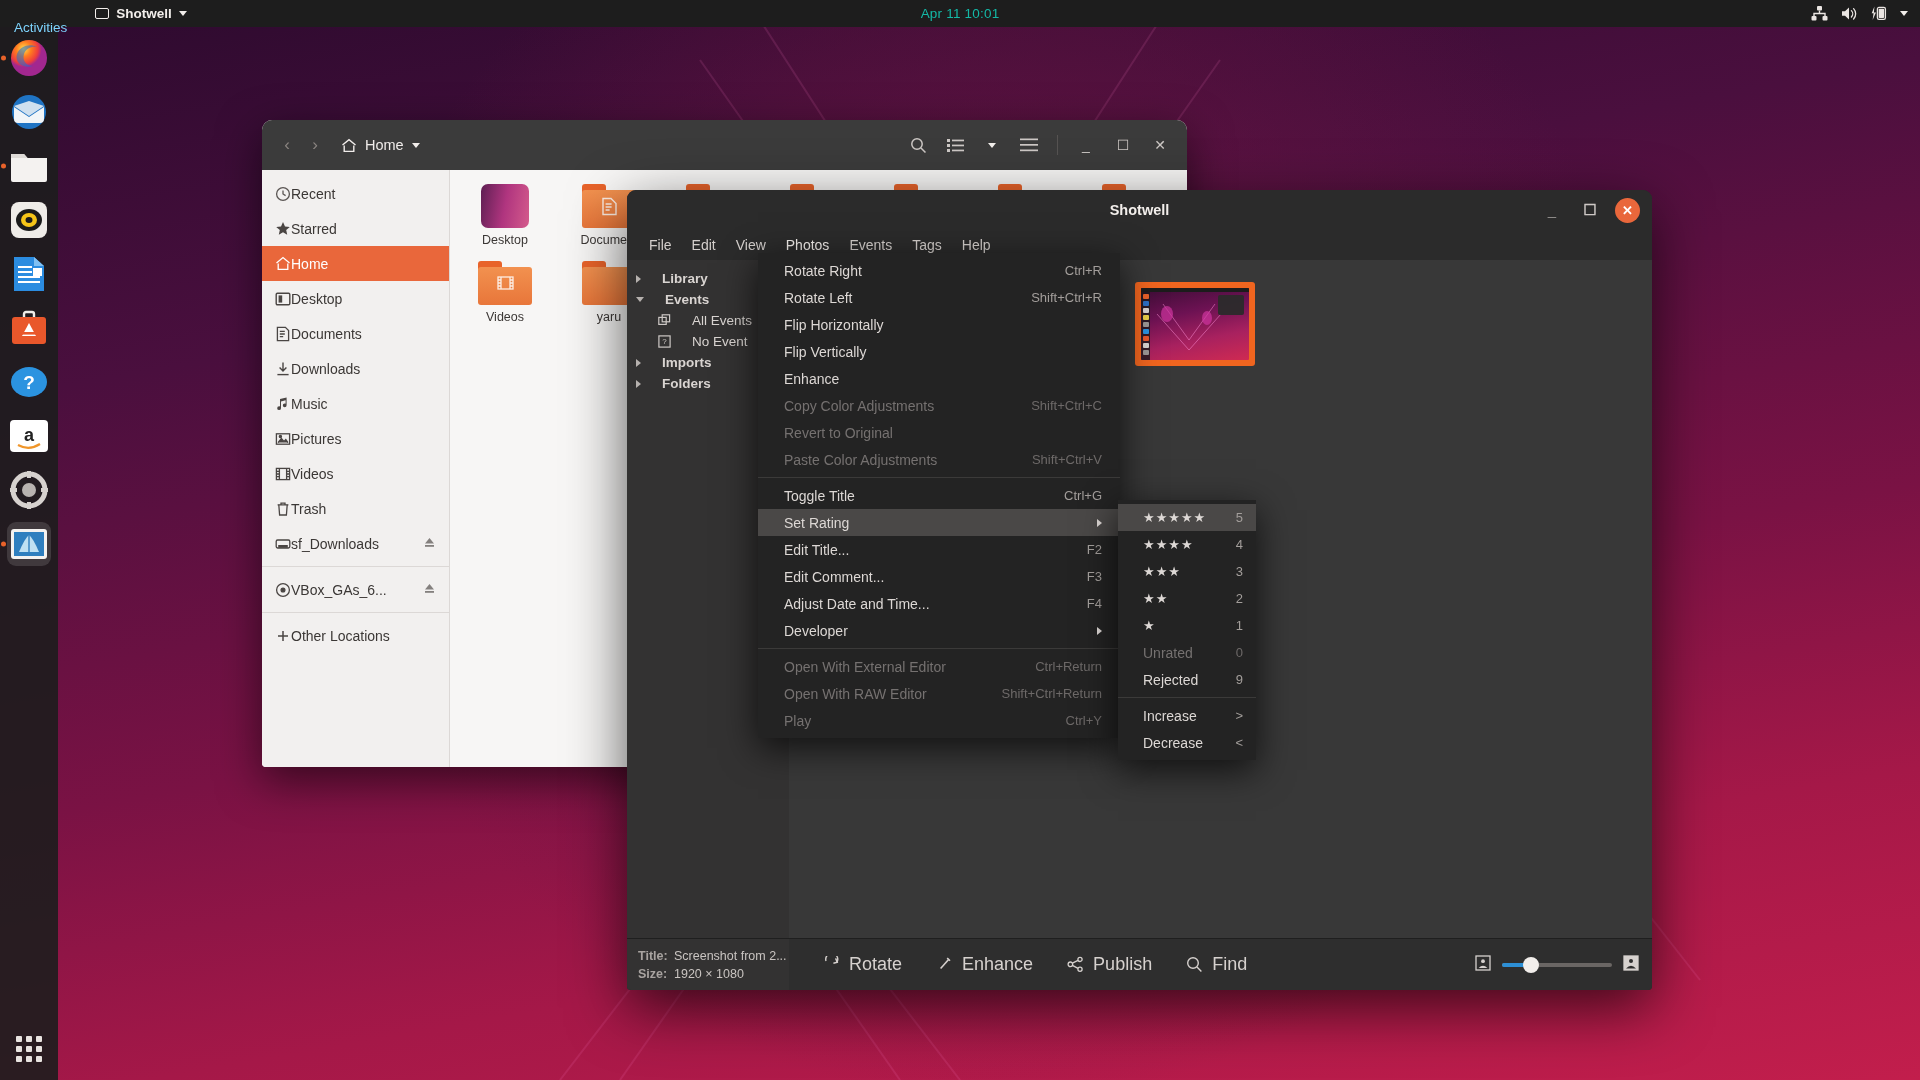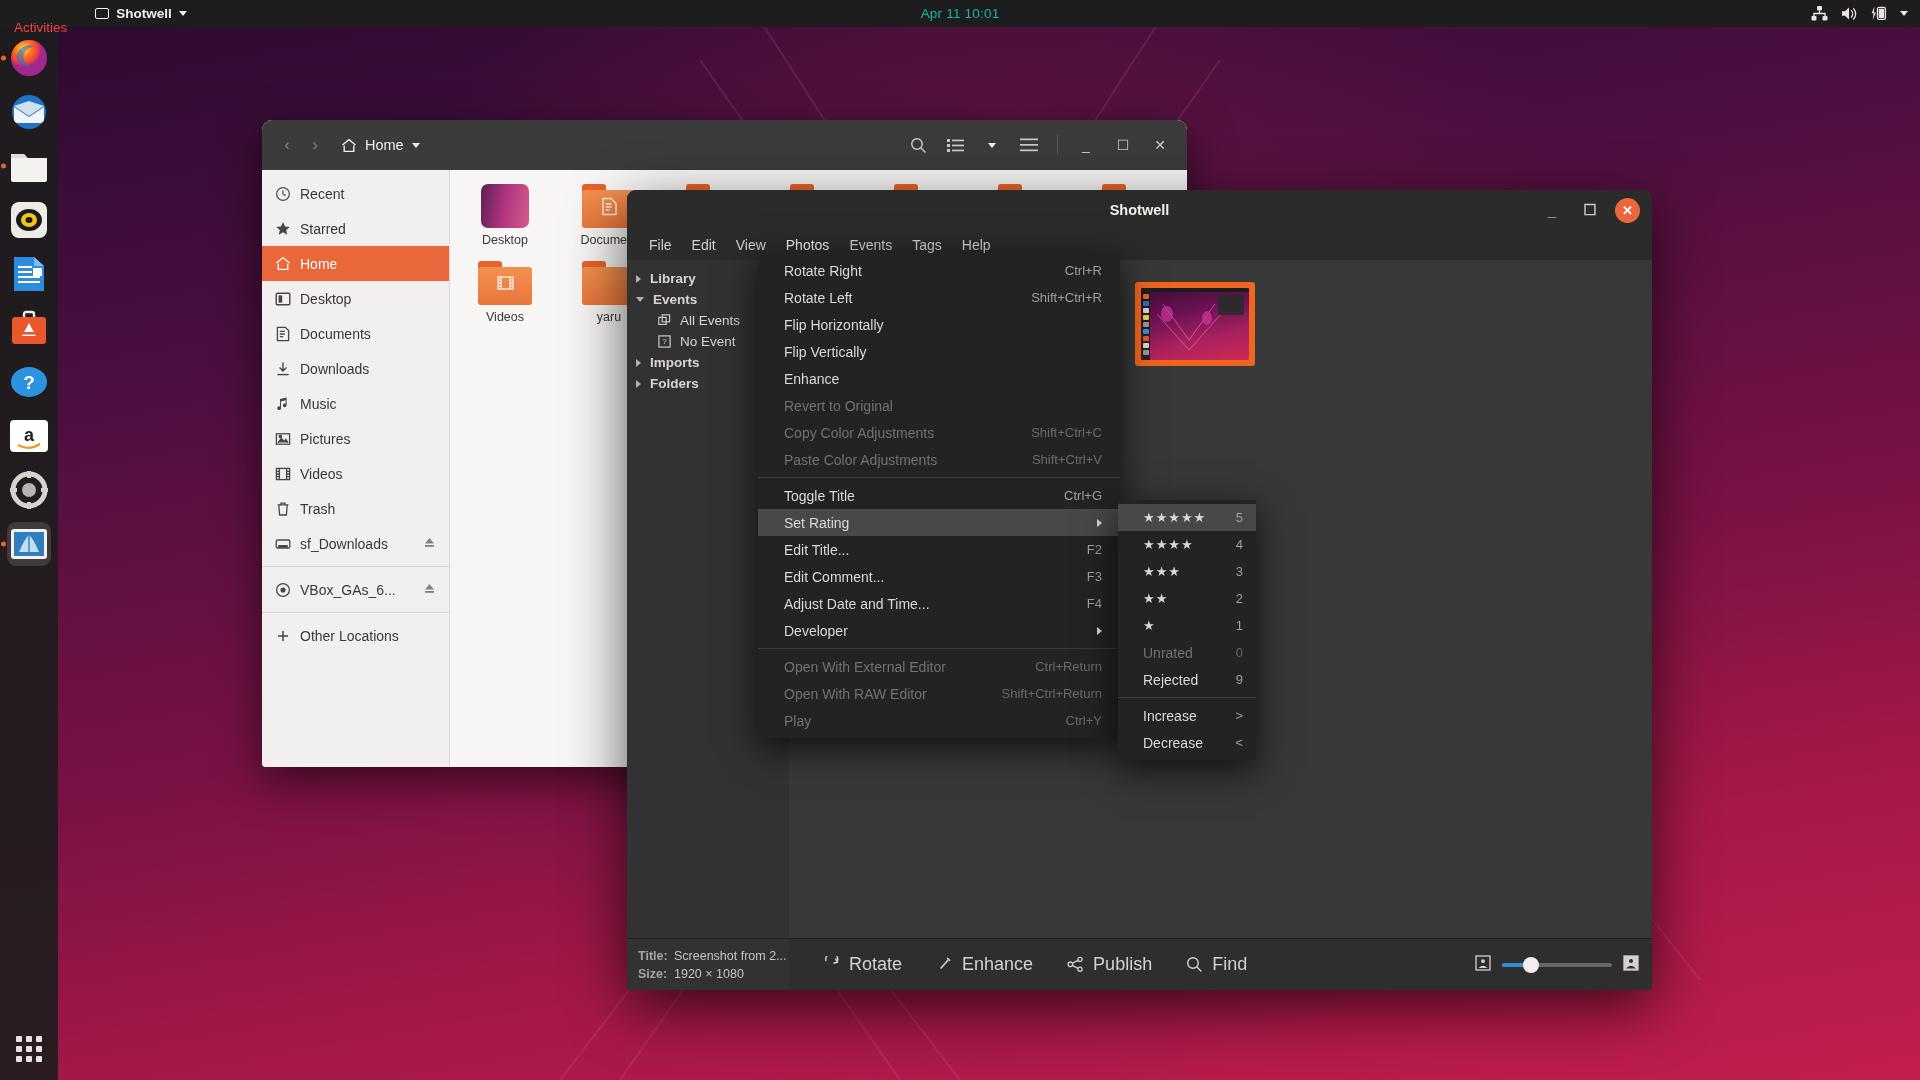--- a/index.html
+++ b/index.html
@@ -16,21 +16,21 @@
 
   
   .wall-svg { position:absolute; inset:0; width:1920px; height:1080px; opacity:.45; }
 
   
   .topbar {
     position: absolute; top:0; left:0; width:1920px; height:27px;
     background:#1d1d1d; color:#e6e0dc; font-size:13.5px;
     display:flex; align-items:center; z-index:90;
   }
-  .topbar .activities { margin-left:14px; font-weight:400; color:#ef4444;margin-top:27px; }
+  .topbar .activities { margin-left:14px; font-weight:400; color:#7dd3fc;margin-top:27px; }
   .topbar .appmenu { display:flex; align-items:center; gap:7px; margin-left:28px; font-weight:700; color:#f2eeeb;}
   .win-glyph { width:14px; height:11px; border:1.6px solid #f2eeeb; border-radius:2px; display:inline-block; }
   .caret-dn { width:0;height:0;border-left:4.5px solid transparent;border-right:4.5px solid transparent;border-top:5px solid #f2eeeb; }
   .topbar .clock { position:absolute; left:50%; transform:translateX(-50%); font-size:13.5px; color:#14b8a6; letter-spacing:.2px;}
   .tray { position:absolute; right:12px; display:flex; align-items:center; gap:13px; }
   .tray svg { display:block; }
 
   
   .dock {
     position:absolute; left:0; top:27px; width:58px; height:1053px;
@@ -59,21 +59,21 @@
     padding:0 11px; color:#d6d1ce; font-size:14px;
   }
   .nav-btn { width:28px;height:28px;display:flex;align-items:center;justify-content:center;
              color:#8a8480; font-size:17px; }
   .path-btn { display:flex; align-items:center; gap:8px; margin-left:12px; color:#f0ecea; font-size:14.5px;}
   .head-right { margin-left:auto; display:flex; align-items:center; gap:5px; }
   .hbtn { width:32px;height:30px;display:flex;align-items:center;justify-content:center;color:#cdc8c5; }
   .hsep { width:1px;height:20px;background:#565352;margin:0 7px; }
   .files-body { display:flex; height:597px; }
   .files-side { width:188px; background:#f2f0ef; border-right:1px solid #dcd8d6; padding-top:6px;}
-  .side-item { height:35px; display:flex; align-items:center; gap:9px; padding:0 13px;
+  .side-item { height:35px; display:flex; align-items:center; gap:0; padding:0 13px;
                font-size:14px; color:#3b3735; }
   .side-item.sel { background:#e9673b; color:#fff; }
   .side-item .eject { margin-left:auto; opacity:.65; }
   .side-sep { height:1px; background:#dcd8d6; margin:5px 0; }
   .files-main { flex:1; background:#f7f6f5; padding:14px 0 0 12px; }
   .fgrid { display:flex; flex-wrap:wrap; gap:4px 18px; }
   .ficon { width:86px; text-align:center; }
   .ficon .lbl { font-size:12.5px; color:#3b3735; margin-top:5px; white-space:nowrap;
                 overflow:hidden; text-overflow:ellipsis; }
   .folder { width:54px; height:44px; margin:0 auto; position:relative; }
@@ -103,21 +103,21 @@
         color:#cdc8c5; font-size:15px; }
   .wc.close { width:25px;height:25px;border-radius:50%;background:#e9673b;color:#fff;font-size:13px; }
   .menubar { height:30px; background:#2b2b2b; display:flex; align-items:stretch;
              padding-left:12px; font-size:14px; color:#d4cfcc; }
   .mb-item { padding:0 10px; display:flex; align-items:center; position:relative; }
   .mb-item.open { color:#f2eeeb; }
   .mb-item.open::after { content:""; position:absolute; left:8px; right:8px; bottom:0;
                          height:3px; background:#e8622a; }
   .shot-body { flex:1; display:flex; min-height:0; }
   .shot-side { width:162px; background:#333232; padding-top:8px; font-size:13.5px; color:#d9d4d1; }
-  .sw-row { height:21px; display:flex; align-items:center; gap:9px; padding-left:9px; }
+  .sw-row { height:21px; display:flex; align-items:center; gap:21px; padding-left:9px; }
   .sw-row.bold { font-weight:700; }
   .sw-row.child { padding-left:31px; }
   .tri { width:0;height:0;border-top:4.5px solid transparent;border-bottom:4.5px solid transparent;
          border-left:5.5px solid #b6b1ae; }
   .tri.dn { border:none; border-left:4.5px solid transparent; border-right:4.5px solid transparent;
             border-top:5.5px solid #b6b1ae; }
   .shot-content { flex:1; background:#383838; padding:22px 0 0 22px; }
   .thumbs { display:flex; gap:42px; }
   .thumb-wrap { padding:6px; border-radius:3px; }
   .thumb-wrap.sel { background:#f0651f; padding:6px; }
@@ -768,25 +768,25 @@
   <div class="mrow">
     <span>Flip Horizontally</span>
   </div>
   <div class="mrow">
     <span>Flip Vertically</span>
   </div>
   <div class="mrow">
     <span>Enhance</span>
   </div>
   <div class="mrow dim">
-    <span>Revert to Original</span>
-  </div>
-  <div class="mrow dim">
     <span>Copy Color Adjustments</span>
     <span class="sc">Shift+Ctrl+C</span>
+  </div>
+  <div class="mrow dim">
+    <span>Revert to Original</span>
   </div>
   <div class="mrow dim">
     <span>Paste Color Adjustments</span>
     <span class="sc">Shift+Ctrl+V</span>
   </div>
   <div class="msep"></div>
   <div class="mrow">
     <span>Toggle Title</span>
     <span class="sc">Ctrl+G</span>
   </div>

